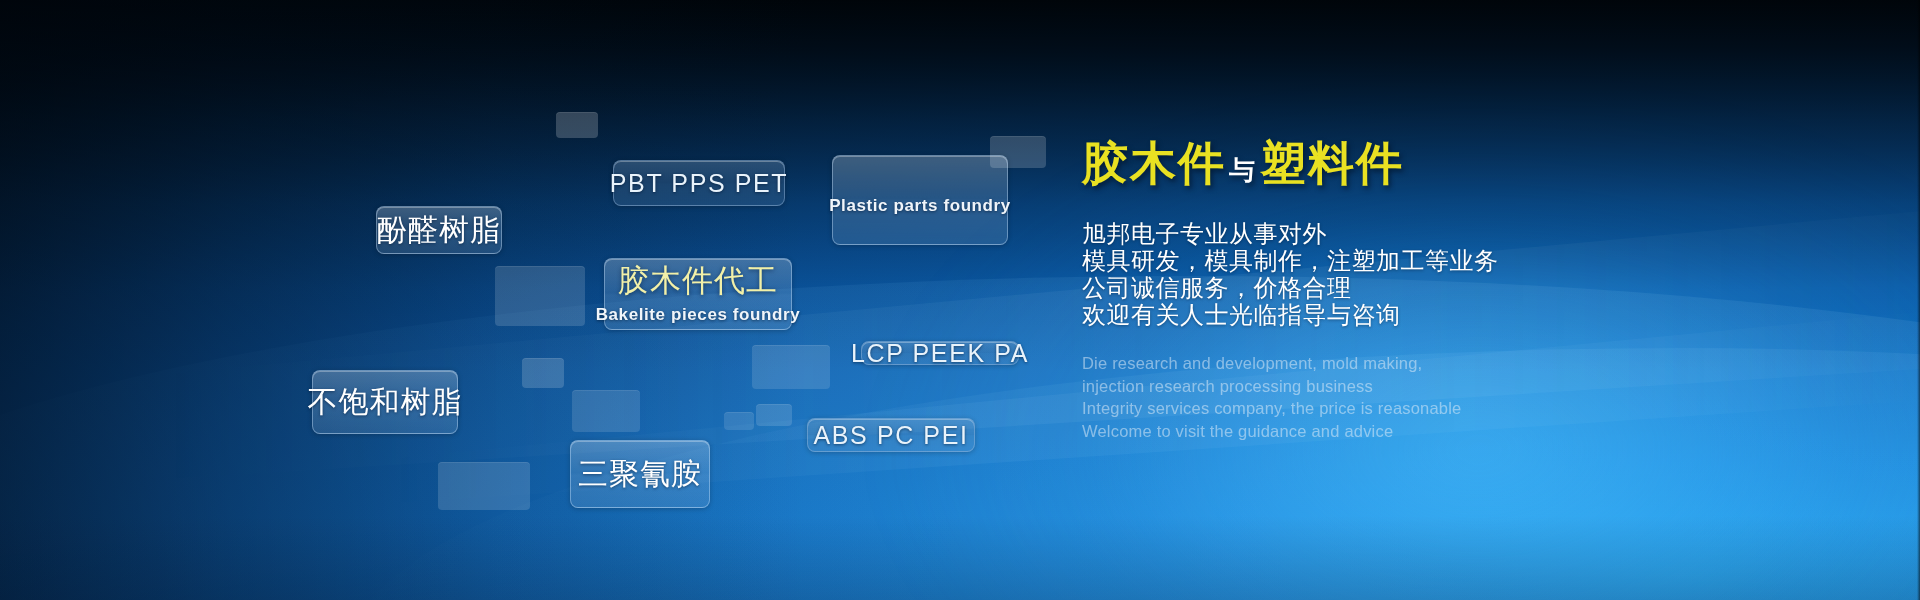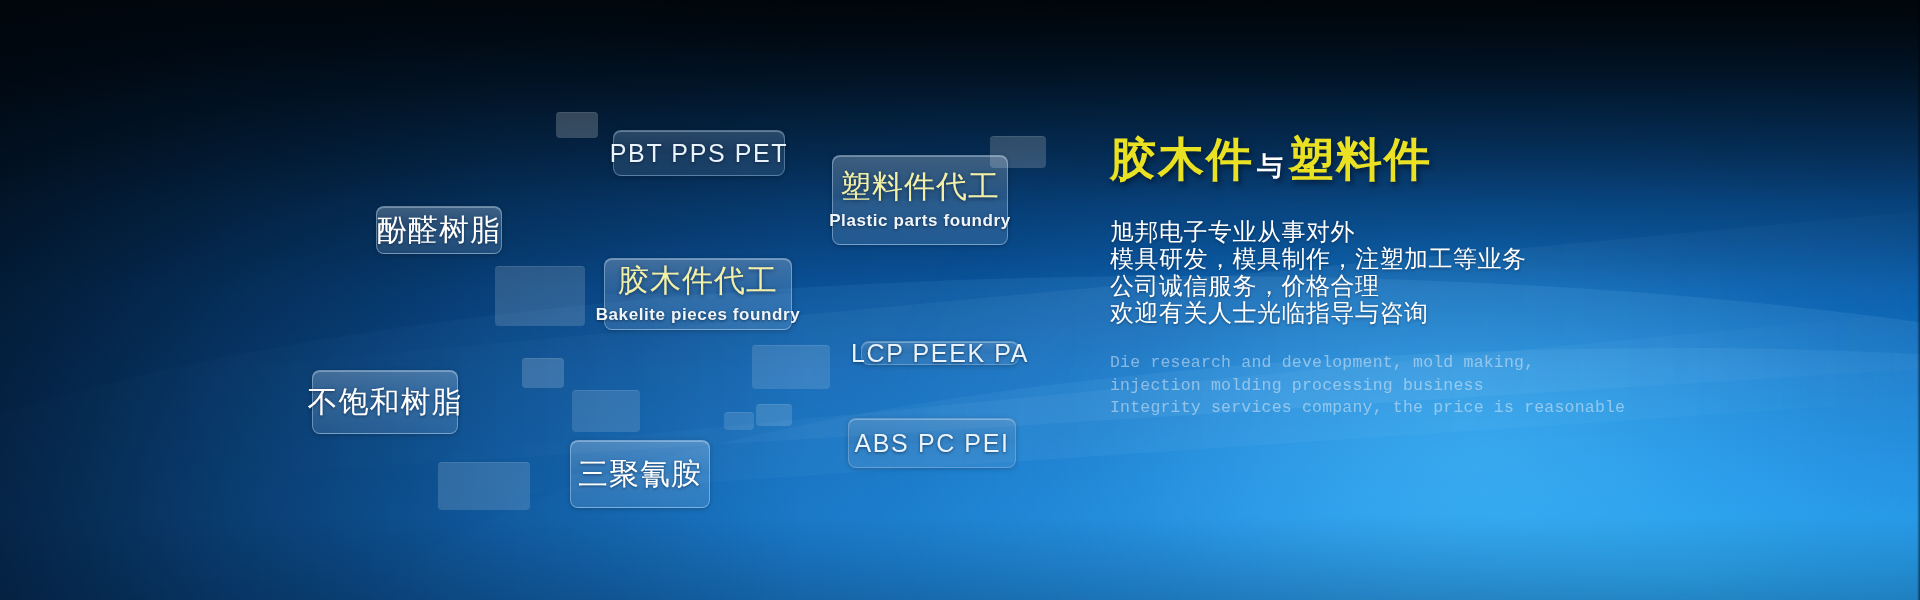--- a/index.html
+++ b/index.html
@@ -162,24 +162,23 @@
     font-size: 17px;
     letter-spacing: 0.6px;
     margin-top: 10px;
     text-shadow: 0 1px 3px rgba(0,18,40,0.6);
     font-weight: bold;
   }
 
   
   .copy {
     position: absolute;
-    left: 1110px;
+    left: 1082px;
     top: 140px;
     width: 700px;
-    font-family: Liberation Mono, monospace;
   }
   .headline {
     font-size: 46px;
     font-weight: bold;
     letter-spacing: 2px;
     line-height: 1;
     white-space: nowrap;
     margin-bottom: 34px;
     text-shadow: 2px 3px 5px rgba(0,15,35,0.65);
   }
@@ -235,31 +234,30 @@
   <div id="chip-layer">
       <div class="chip" style="left: 376px; top: 206px; width: 126px; height: 48px;">
         <span class="cn-label">酚醛树脂</span>
       </div>
       <div class="chip" style="left: 312px; top: 370px; width: 146px; height: 64px;">
         <span class="cn-label">不饱和树脂</span>
       </div>
       <div class="chip" style="left: 570px; top: 440px; width: 140px; height: 68px; align-items: center;">
         <span class="cn-label">三聚氰胺</span>
       </div>
-      <div class="chip dark" style="left: 613px; top: 130px; width: 172px; height: 46px;">
+      <div class="chip dark" style="left: 613px; top: 160px; width: 172px; height: 46px;">
         <span class="mat-label">PBT  PPS  PET</span>
       </div>
       <div class="chip dark" style="left: 861px; top: 341px; width: 158px; height: 24px;">
         <span class="mat-label">LCP  PEEK  PA</span>
       </div>
-      <div class="chip dark" style="left: 848px; top: 418px; width: 168px; height: 50px;">
+      <div class="chip dark" style="left: 807px; top: 418px; width: 168px; height: 34px;">
         <span class="mat-label">ABS  PC  PEI</span>
       </div>
       <div class="chip" style="left: 832px; top: 155px; width: 176px; height: 90px;">
-        <span class="svc-cn">塑料件代工</span>
         <span class="svc-en">Plastic parts foundry</span>
       </div>
       <div class="chip" style="left: 604px; top: 258px; width: 188px; height: 72px;">
         <span class="svc-cn">胶木件代工</span>
         <span class="svc-en">Bakelite pieces foundry</span>
       </div>
     </div>
 
   <div class="copy">
 
@@ -268,19 +266,20 @@
     </div>
 
     <div class="cn-lines" id="cn-lines">
         <div>旭邦电子专业从事对外</div>
         <div>模具研发，模具制作，注塑加工等业务</div>
         <div>公司诚信服务，价格合理</div>
         <div>欢迎有关人士光临指导与咨询</div>
       </div>
     <div class="en-lines" id="en-lines">
         <div>Die research and development, mold making,</div>
-        <div>injection molding processing business</div>
+        <div>injection research processing business</div>
         <div>Integrity services company, the price is reasonable</div>
+        <div>Welcome to visit the guidance and advice</div>
       </div>
 
   </div>
 
 </div>
 
 </body></html>

